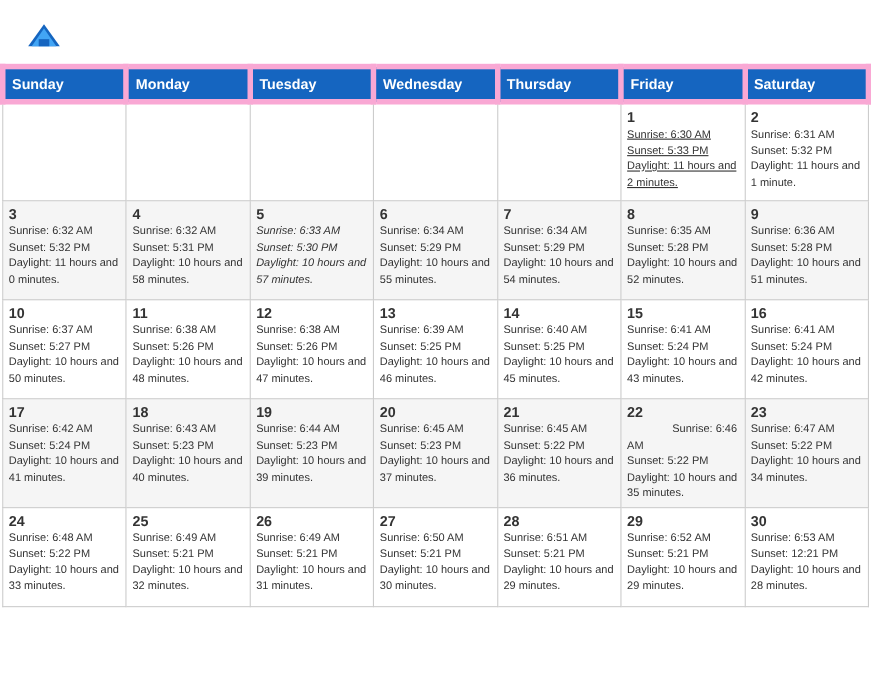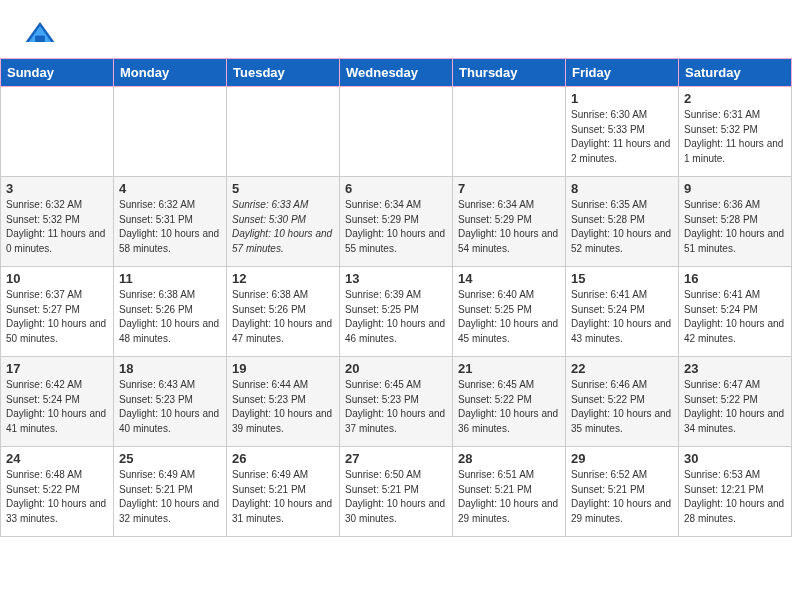--- a/index.html
+++ b/index.html
@@ -56,21 +56,21 @@
       width: 100%;
       border-collapse: collapse;
       table-layout: fixed;
     }
     .calendar thead th {
       background: #1565c0;
       color: #fff;
       font-size: 13px;
       font-weight: bold;
       padding: 6px 6px;
-      border: 1px solid #f9a8d4;
+      border: 5px solid #f9a8d4;
       text-align: left;
     }
     .calendar tbody td {
       border: 1px solid #ccc;
       vertical-align: top;
       padding: 4px 5px;
       height: 90px;
       font-size: 10.5px;
       color: #333;
       background: #fff;
@@ -126,21 +126,21 @@
         <th>Saturday</th>
       </tr>
   </thead>
   <tbody id="calendar-body">
   <tr>
         <td class="empty-cell"></td>
         <td class="empty-cell"></td>
         <td class="empty-cell"></td>
         <td class="empty-cell"></td>
         <td class="empty-cell"></td>
-        <td><span class="day-num">1</span><span class="day-info" style="white-space: pre-line;">Sunrise: 6:30 AM
+        <td><span class="day-num">1</span><span class="day-info" style="white-space: pre-line; text-decoration: underline;">Sunrise: 6:30 AM
 Sunset: 5:33 PM
 Daylight: 11 hours and 2 minutes.</span></td>
         <td><span class="day-num">2</span><span class="day-info" style="white-space: pre-line;">Sunrise: 6:31 AM
 Sunset: 5:32 PM
 Daylight: 11 hours and 1 minute.</span></td>
       </tr>
       <tr>
         <td><span class="day-num">3</span><span class="day-info" style="white-space: pre-line;">Sunrise: 6:32 AM
 Sunset: 5:32 PM
 Daylight: 11 hours and 0 minutes.</span></td>
@@ -195,21 +195,21 @@
 Daylight: 10 hours and 40 minutes.</span></td>
         <td><span class="day-num">19</span><span class="day-info" style="white-space: pre-line;">Sunrise: 6:44 AM
 Sunset: 5:23 PM
 Daylight: 10 hours and 39 minutes.</span></td>
         <td><span class="day-num">20</span><span class="day-info" style="white-space: pre-line;">Sunrise: 6:45 AM
 Sunset: 5:23 PM
 Daylight: 10 hours and 37 minutes.</span></td>
         <td><span class="day-num">21</span><span class="day-info" style="white-space: pre-line;">Sunrise: 6:45 AM
 Sunset: 5:22 PM
 Daylight: 10 hours and 36 minutes.</span></td>
-        <td><span class="day-num">22</span><span class="day-info" style="white-space: pre-line;">Sunrise: 6:46 AM
+        <td><span class="day-num">22</span><span class="day-info" style="white-space: pre-line; margin-left: 41px;">Sunrise: 6:46 AM
 Sunset: 5:22 PM
 Daylight: 10 hours and 35 minutes.</span></td>
         <td><span class="day-num">23</span><span class="day-info" style="white-space: pre-line;">Sunrise: 6:47 AM
 Sunset: 5:22 PM
 Daylight: 10 hours and 34 minutes.</span></td>
       </tr>
       <tr>
         <td><span class="day-num">24</span><span class="day-info" style="white-space: pre-line;">Sunrise: 6:48 AM
 Sunset: 5:22 PM
 Daylight: 10 hours and 33 minutes.</span></td>

